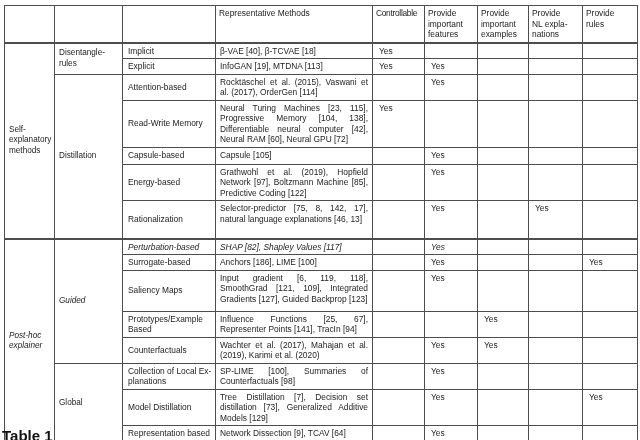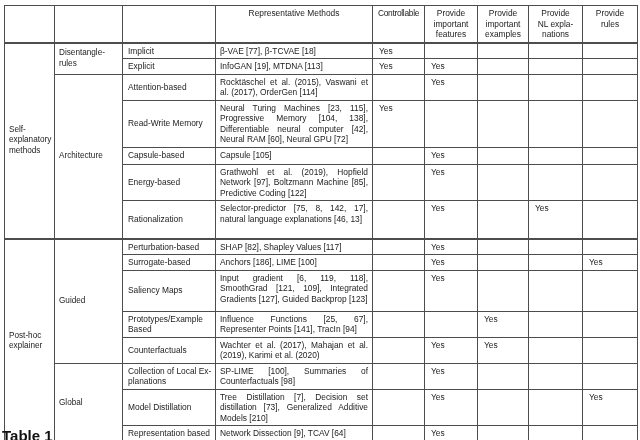--- a/index.html
+++ b/index.html
@@ -13,21 +13,21 @@
     border-collapse:collapse;table-layout:fixed;
     font-size:8.4px;line-height:10.5px;
   }
   .cmp th,.cmp td{
     border:1px solid #4d4d4d;
     padding:2px 4px;
     overflow:hidden;
   }
   .cmp thead th{
     font-weight:normal;
-    vertical-align:top;text-align:center;
+    vertical-align:top;text-align:left;
     white-space:pre-line;
     border-bottom:2px solid #4d4d4d;
     padding:2px 3px;
     margin-left:38px;
   }
   .cmp th.tight{letter-spacing:-0.3px;}
   td.g{
     vertical-align:middle;white-space:pre-line;
     font-size:8.2px;padding:2px 2px 2px 4px;
   }
@@ -36,21 +36,21 @@
     padding:1px 2px 1px 5px;
   }
   td.met{
     vertical-align:top;text-align:justify;
     padding:2px 4px;
   }
   td.val{
     vertical-align:top;
     padding:2px 0 2px 6px;
   }
-  tr.section td{border-top:2px solid #4d4d4d;}
+  tr.section td{border-top:2px solid #4d4d4d;font-style:italic;}
   .cmp tbody tr:last-child td{border-bottom:6px solid #737373;}
   .caption{
     position:absolute;left:2px;top:427px;
     font-size:15px;font-weight:bold;color:#111111;
   }
 </style>
 </head>
 <body>
 
 <table class="cmp">
@@ -86,38 +86,38 @@
     </tr>
   </thead>
   <tbody>
     <tr style="height:16px">
       <td class="g" rowspan="7">Self-
 explanatory
 methods</td>
       <td class="g" rowspan="2">Disentangle-
 rules</td>
       <td class="sub">Implicit</td>
-      <td class="met">β-VAE [77], β-TCVAE [18]</td>
+      <td class="met">β-VAE [40], β-TCVAE [18]</td>
       <td class="val">Yes</td>
       <td class="val"></td>
       <td class="val"></td>
       <td class="val"></td>
       <td class="val"></td>
     </tr>
     <tr style="height:15px">
       <td class="sub">Explicit</td>
       <td class="met">InfoGAN [19], MTDNA [113]</td>
       <td class="val">Yes</td>
       <td class="val">Yes</td>
       <td class="val"></td>
       <td class="val"></td>
       <td class="val"></td>
     </tr>
     <tr style="height:26px">
-      <td class="g" rowspan="5">Architecture</td>
+      <td class="g" rowspan="5">Distillation</td>
       <td class="sub">Attention-based</td>
       <td class="met">Rocktäschel et al. (2015), Vaswani et al. (2017), OrderGen [114]</td>
       <td class="val"></td>
       <td class="val">Yes</td>
       <td class="val"></td>
       <td class="val"></td>
       <td class="val"></td>
     </tr>
     <tr style="height:44px">
       <td class="sub">Read-Write Memory</td>
@@ -210,21 +210,21 @@
 planations</td>
       <td class="met">SP-LIME [100], Summaries of Counterfactuals [98]</td>
       <td class="val"></td>
       <td class="val">Yes</td>
       <td class="val"></td>
       <td class="val"></td>
       <td class="val"></td>
     </tr>
     <tr style="height:36px">
       <td class="sub">Model Distillation</td>
-      <td class="met">Tree Distillation [7], Decision set distillation [73], Generalized Additive Models [210]</td>
+      <td class="met">Tree Distillation [7], Decision set distillation [73], Generalized Additive Models [129]</td>
       <td class="val"></td>
       <td class="val">Yes</td>
       <td class="val"></td>
       <td class="val"></td>
       <td class="val">Yes</td>
     </tr>
     <tr style="height:15px">
       <td class="sub">Representation based</td>
       <td class="met">Network Dissection [9], TCAV [64]</td>
       <td class="val"></td>

